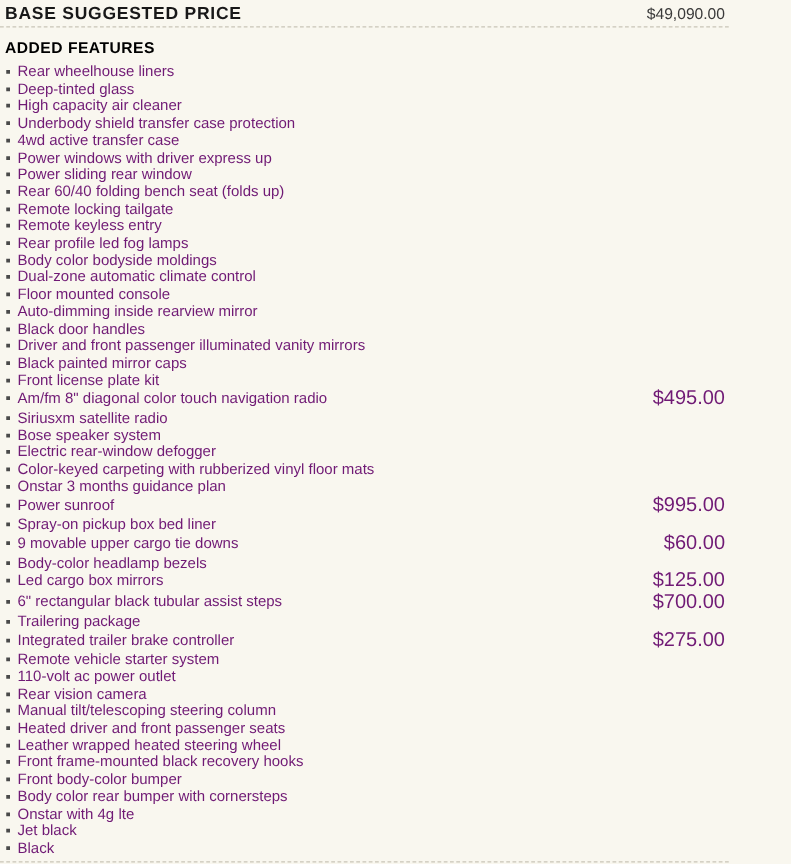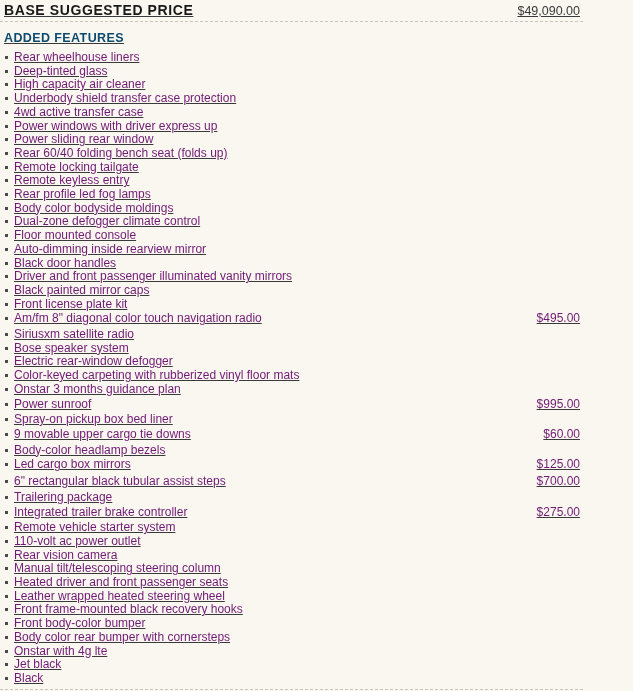--- a/index.html
+++ b/index.html
@@ -9,21 +9,20 @@
     background: #f9f7ef;
     font-family: "Liberation Sans", sans-serif;
     color: #3a3a3a;
     overflow: hidden;
     position: relative;
   }
   .page {
     position: relative;
     width: 583px;
     height: 691px;
-    text-decoration: underline;
   }
   .price-header {
     display: flex;
     justify-content: space-between;
     align-items: baseline;
     padding: 2px 3px 0 4px;
   }
   .price-header .title {
     font-size: 14px;
     font-weight: bold;
@@ -43,21 +42,21 @@
     position: absolute;
     left: 0;
     right: 0;
     bottom: 1px;
     border-top: 1px dashed #c9c5b8;
     height: 0;
   }
   .section-heading {
     font-size: 12.5px;
     font-weight: bold;
-    color: #0c4a6e;
+    color: #000000;
     letter-spacing: 0.4px;
     margin: 9px 0 6px 4px;
   }
   ul.features {
     list-style: none;
     margin: 0;
     padding: 0;
   }
   ul.features li {
     display: flex;
@@ -79,21 +78,21 @@
     margin: 5px 6px 0 0;
     flex: 0 0 auto;
   }
   .item-label {
     flex: 0 1 auto;
   }
   .item-price {
     margin-left: auto;
     padding-right: 3px;
     white-space: nowrap;
-    font-size: 12px;
+    font-size: 16px;
   }
 </style>
 </head>
 <body>
 
 <div class="page">
 
   <div class="price-header">
     <span class="title">BASE SUGGESTED PRICE</span>
     <span class="base-price">$49,090.00</span>
@@ -171,21 +170,21 @@
   </li>
 
   <li>
     <span class="bullet"></span>
     <span class="item-label">Body color bodyside moldings</span>
     <span class="item-price"></span>
   </li>
 
   <li>
     <span class="bullet"></span>
-    <span class="item-label">Dual-zone defogger climate control</span>
+    <span class="item-label">Dual-zone automatic climate control</span>
     <span class="item-price"></span>
   </li>
 
   <li>
     <span class="bullet"></span>
     <span class="item-label">Floor mounted console</span>
     <span class="item-price"></span>
   </li>
 
   <li>

